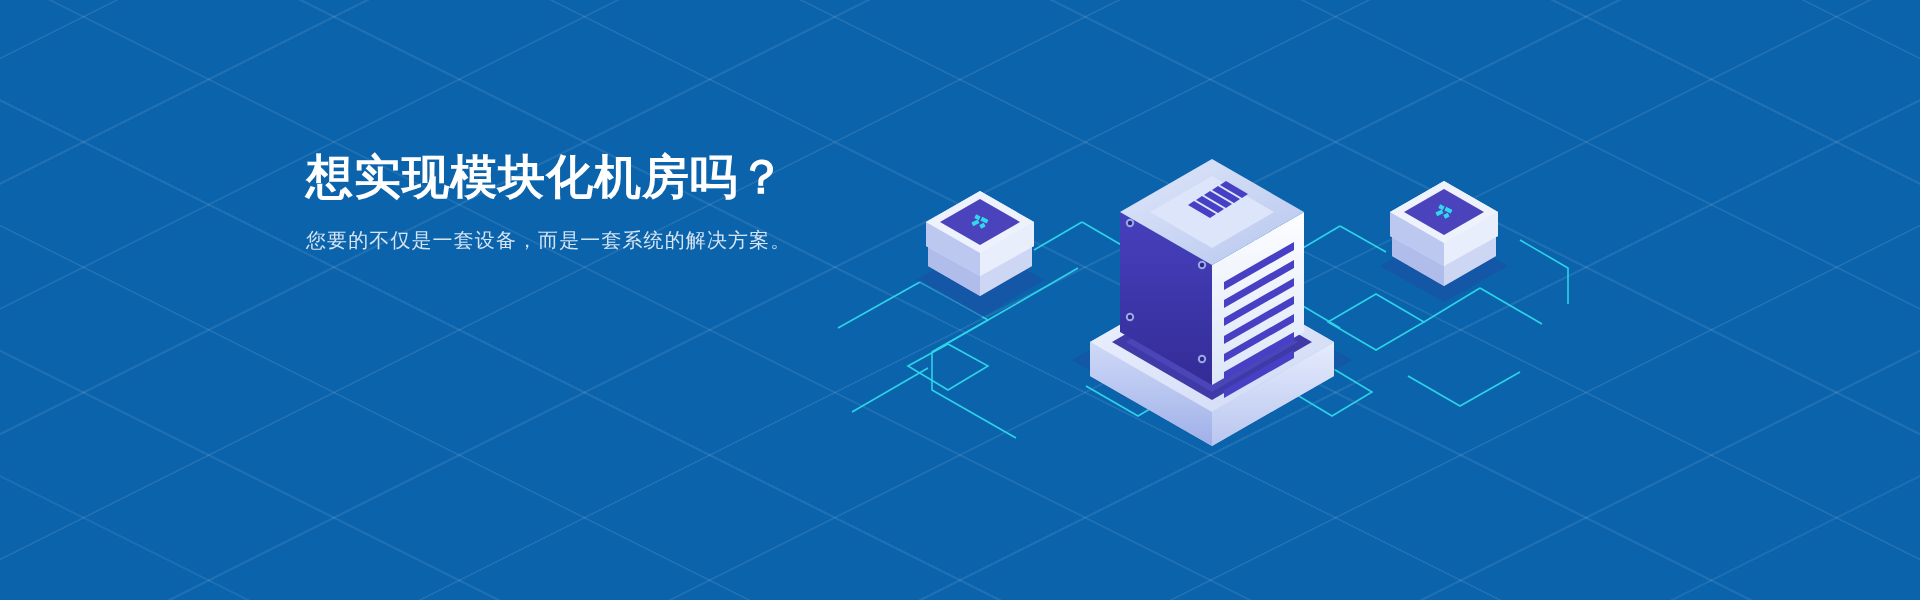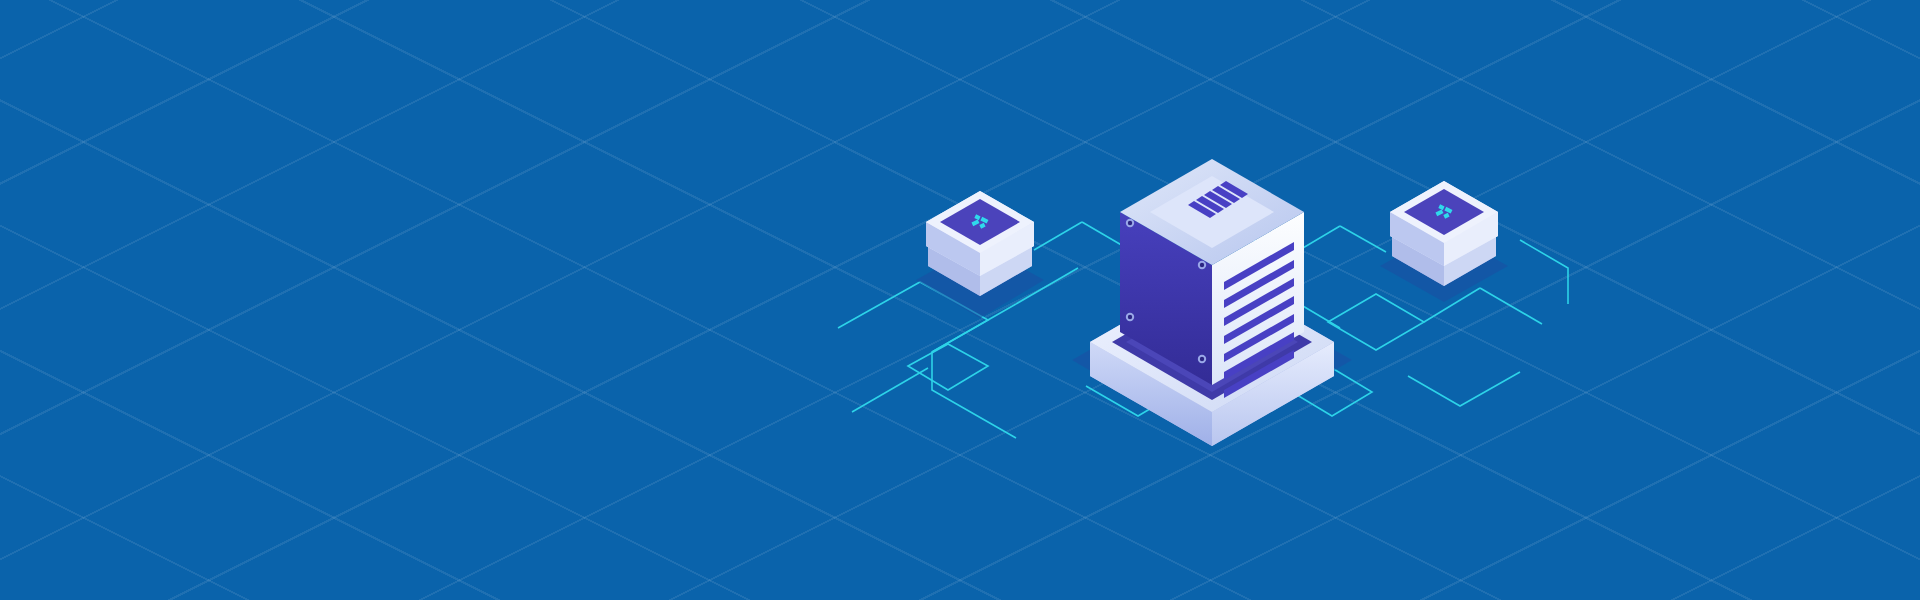--- a/index.html
+++ b/index.html
@@ -92,22 +92,24 @@
 </style>
 </head>
 <body>
 
 <div id="banner">
 
   <div class="bg-grid"></div>
 
   <div class="copy">
 
-
-
+    <h1 class="headline">想实现模块化机房吗？</h1>
+
+
+    <p class="body-text">您要的不仅是一套设备，而是一套系统的解决方案。</p>
   </div>
 
   <div class="illustration">
     <svg width="800" height="400" viewBox="0 0 800 400" xmlns="http://www.w3.org/2000/svg">
       <defs>
         <linearGradient id="gTopFace" x1="0" y1="0" x2="1" y2="1">
           <stop offset="0%" stop-color="#dfe7f9"></stop>
           <stop offset="100%" stop-color="#b7c6ee"></stop>
         </linearGradient>
         <linearGradient id="gSideFace" x1="0" y1="0" x2="0" y2="1">

